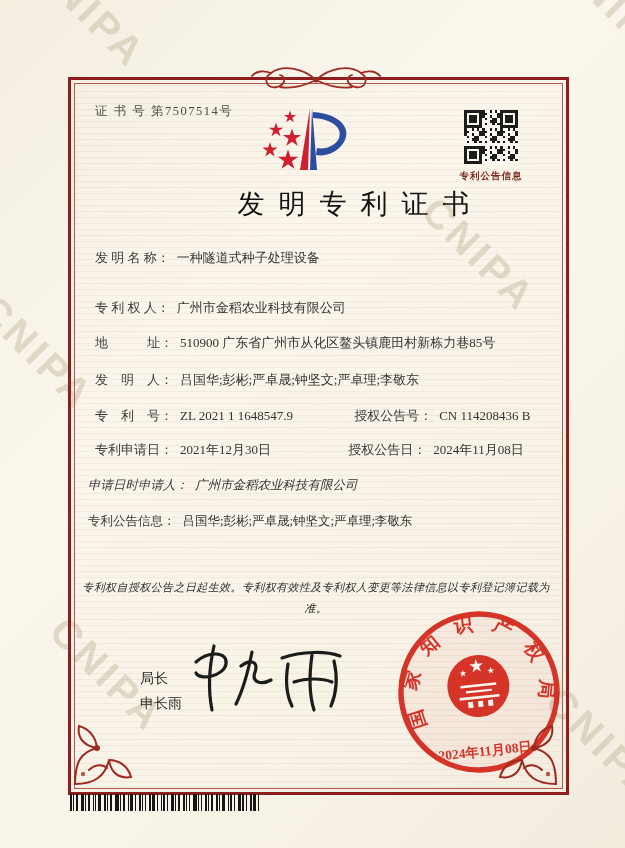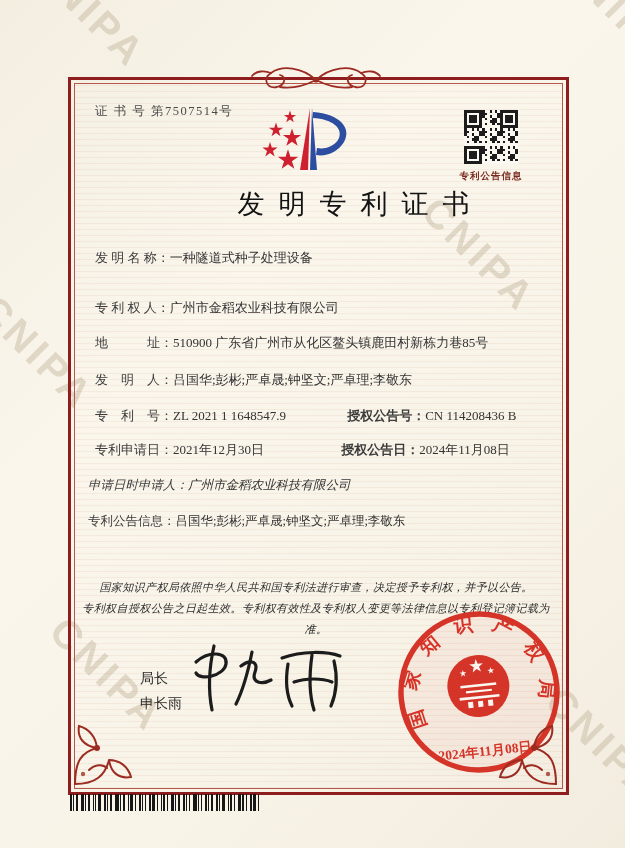--- a/index.html
+++ b/index.html
@@ -18,22 +18,22 @@
   .logo{position:absolute;left:256px;top:104px;width:104px;height:74px;}
   .qr-block{position:absolute;left:458px;top:110px;width:66px;text-align:center;}
   .qr{width:54px;height:54px;margin:0 auto;display:grid;grid-template-columns:repeat(21,1fr);
         grid-template-rows:repeat(21,1fr);background:#fbf8f2;}
   .qr div.on{background:#1c1c1c;}
   .qr-caption{margin-top:6px;font-size:9.5px;font-weight:bold;letter-spacing:1px;color:#7c2a1e;}
   .title{position:absolute;left:68px;width:571px;top:186px;text-align:center;font-size:27px;
         font-weight:normal;color:#131313;letter-spacing:14px;text-indent:14px;}
   .row{position:absolute;left:95px;font-size:13px;white-space:nowrap;}
   .row .lbl{white-space:pre;color:#3c3c3c;}
-  .row .val{color:#333;}
-  .row .lbl2{white-space:pre;margin-left:58px;font-weight:bold;}
+  .row .val{margin-left:7px;color:#333;}
+  .row .lbl2{white-space:pre;margin-left:58px;}
   .row-sm{font-size:12.5px;}
   .statement{position:absolute;left:80px;top:577px;width:472px;text-align:center;font-size:11px;
         font-style:italic;color:#2e2e2e;line-height:21px;letter-spacing:0.4px;}
   .director{position:absolute;left:104px;top:666px;font-size:14px;line-height:25px;color:#2b2b2b;
         font-family:"Liberation Sans","DejaVu Sans",sans-serif;margin-left:36px;}
   .signature{position:absolute;left:182px;top:640px;width:180px;height:80px;}
   .seal{position:absolute;left:393px;top:606px;width:172px;height:172px;transform:rotate(-6deg);
         z-index:5;opacity:0.95;}
   .page-no{position:absolute;left:68px;width:495px;top:762px;text-align:center;font-size:11px;
         letter-spacing:1px;color:#3a3a3a;}
@@ -581,21 +581,20 @@
       <span class="lbl lbl2" style="margin-left:74px;">授权公告日：</span><span class="val">2024年11月08日</span>
     </div>
     <div class="row row-sm" style="top:477px;left:88px;font-style:italic;">
       <span class="lbl">申请日时申请人：</span><span class="val">广州市金稻农业科技有限公司</span>
     </div>
     <div class="row row-sm" style="top:513px;left:88px;">
       <span class="lbl">专利公告信息：</span><span class="val">吕国华;彭彬;严卓晟;钟坚文;严卓理;李敬东</span>
     </div>
 
     <div class="statement">
-      <div>国家知识产权局依照中华人民共和国专利法进行审查，决定授予专利权，并予以公告。</div>
       <div>专利权自授权公告之日起生效。专利权有效性及专利权人变更等法律信息以专利登记簿记载为准。</div>
     </div>
 
     <div class="director">
       <div>局长</div>
       <div>申长雨</div>
     </div>
 
     <svg class="signature" viewBox="0 0 180 80">
       <g stroke="#1c1c1c" stroke-width="3.2" fill="none" stroke-linecap="round">

